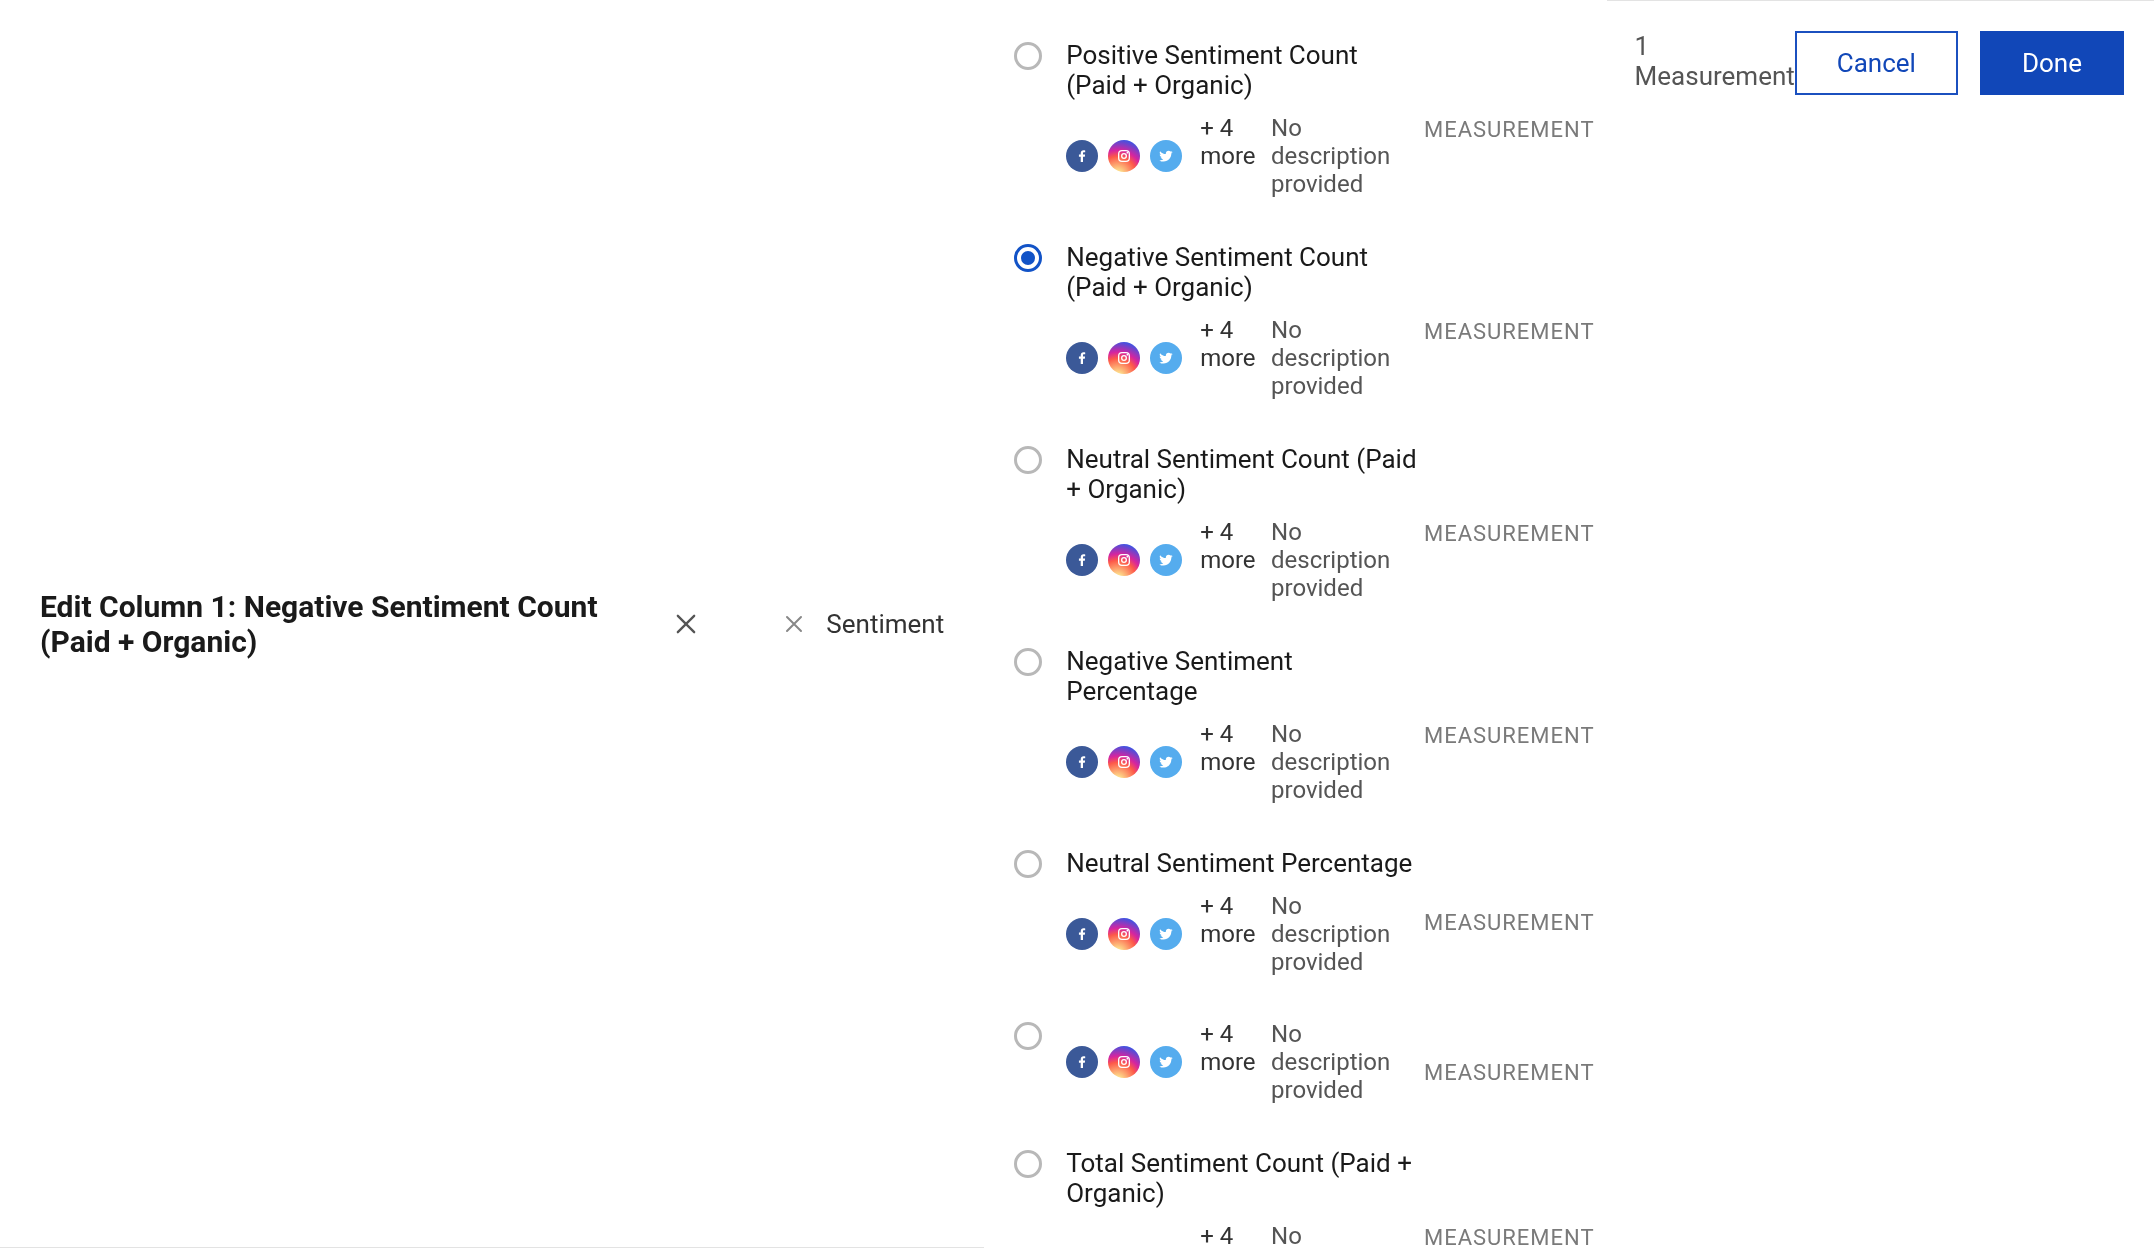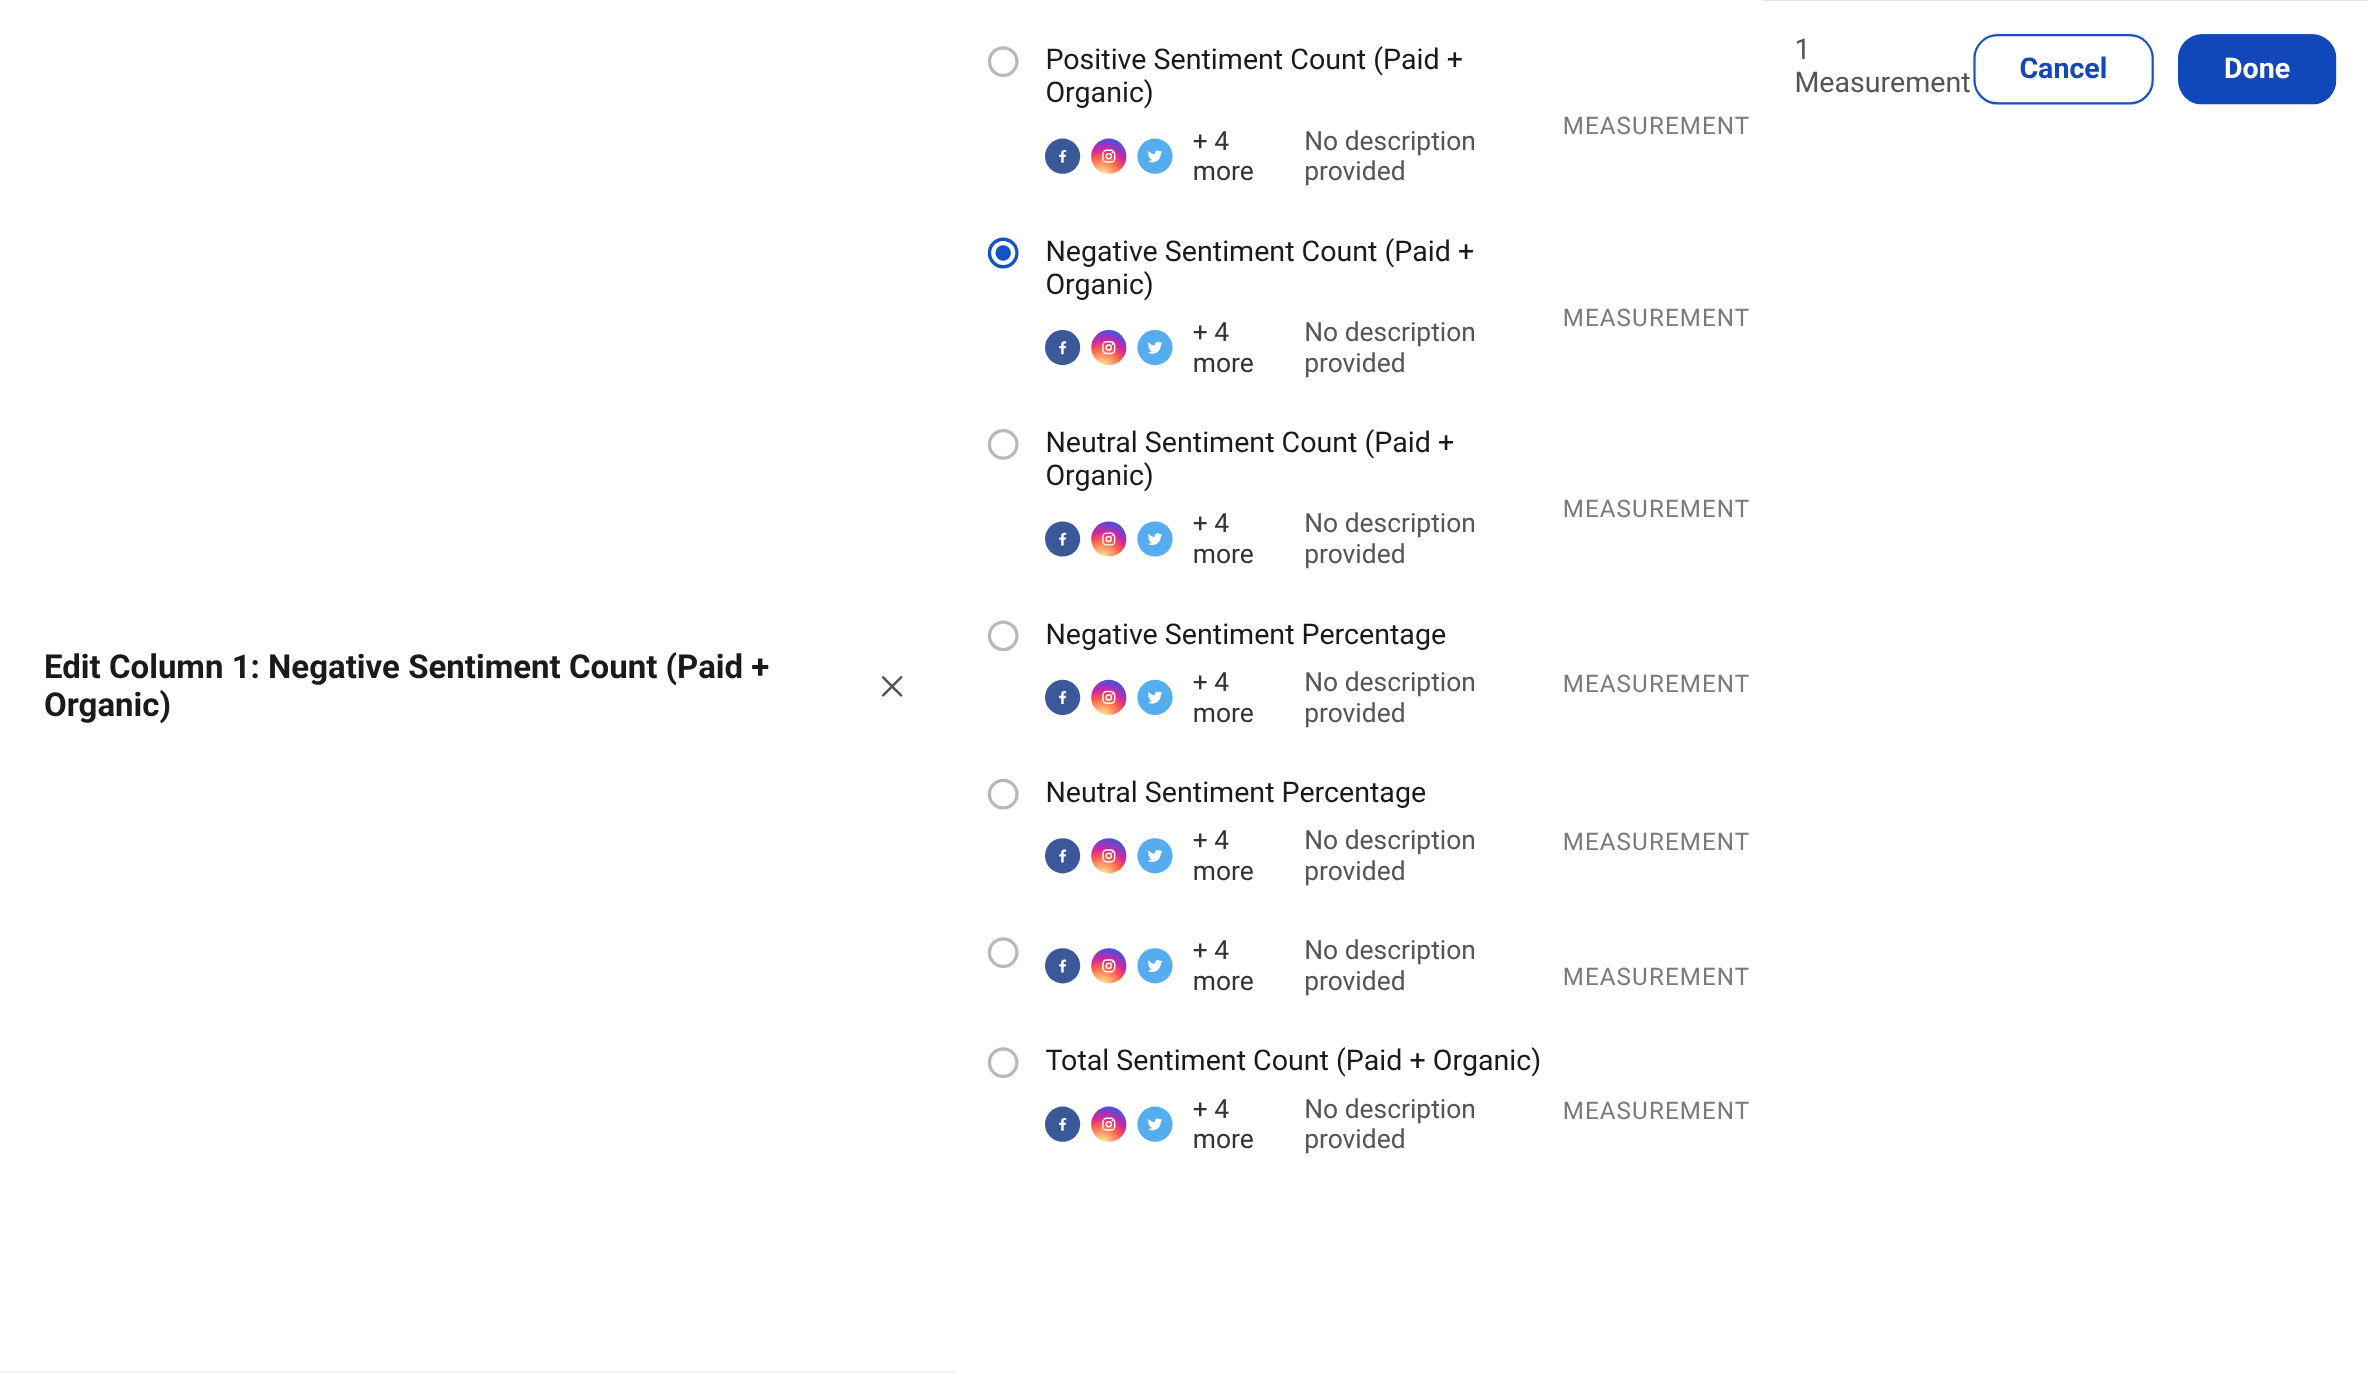--- a/index.html
+++ b/index.html
@@ -156,23 +156,23 @@
     color: #555;
   }
   .footer-actions {
     display: flex;
     align-items: center;
     gap: 22px;
   }
   .btn {
     height: 64px;
     padding: 0 40px;
-    border-radius: 22px;
+    border-radius: 0;
     font-size: 26px;
-    font-weight: 700;
+    font-weight: 400;
     display: flex;
     align-items: center;
     justify-content: center;
     cursor: pointer;
     border: 2px solid transparent;
   }
   .btn-secondary {
     background: #fff;
     color: #1147b8;
     border-color: #1b50bf;
@@ -189,20 +189,28 @@
 
   <div class="header">
     <div class="header-title">Edit Column 1: Negative Sentiment Count (Paid + Organic)</div>
     <div class="header-close">
       <svg viewBox="0 0 24 24">
         <path d="M5 5 L19 19 M19 5 L5 19" stroke="currentColor" stroke-width="2" stroke-linecap="round" fill="none"></path>
       </svg>
     </div>
   </div>
 
+  <div class="filter-bar">
+    <div class="chip-clear">
+      <svg viewBox="0 0 24 24">
+        <path d="M5 5 L19 19 M19 5 L5 19" stroke="currentColor" stroke-width="2" stroke-linecap="round" fill="none"></path>
+      </svg>
+    </div>
+    <div class="chip-text">Sentiment</div>
+  </div>
 
   <div class="list" id="option-list">
       <div class="row">
         <div class="row-left">
           <div class="radio"></div>
           <div class="row-body">
             <div class="row-title">Positive Sentiment Count (Paid + Organic)</div>
             <div class="row-sub">
               <div class="icons">
                 <div class="social-icon fb">

